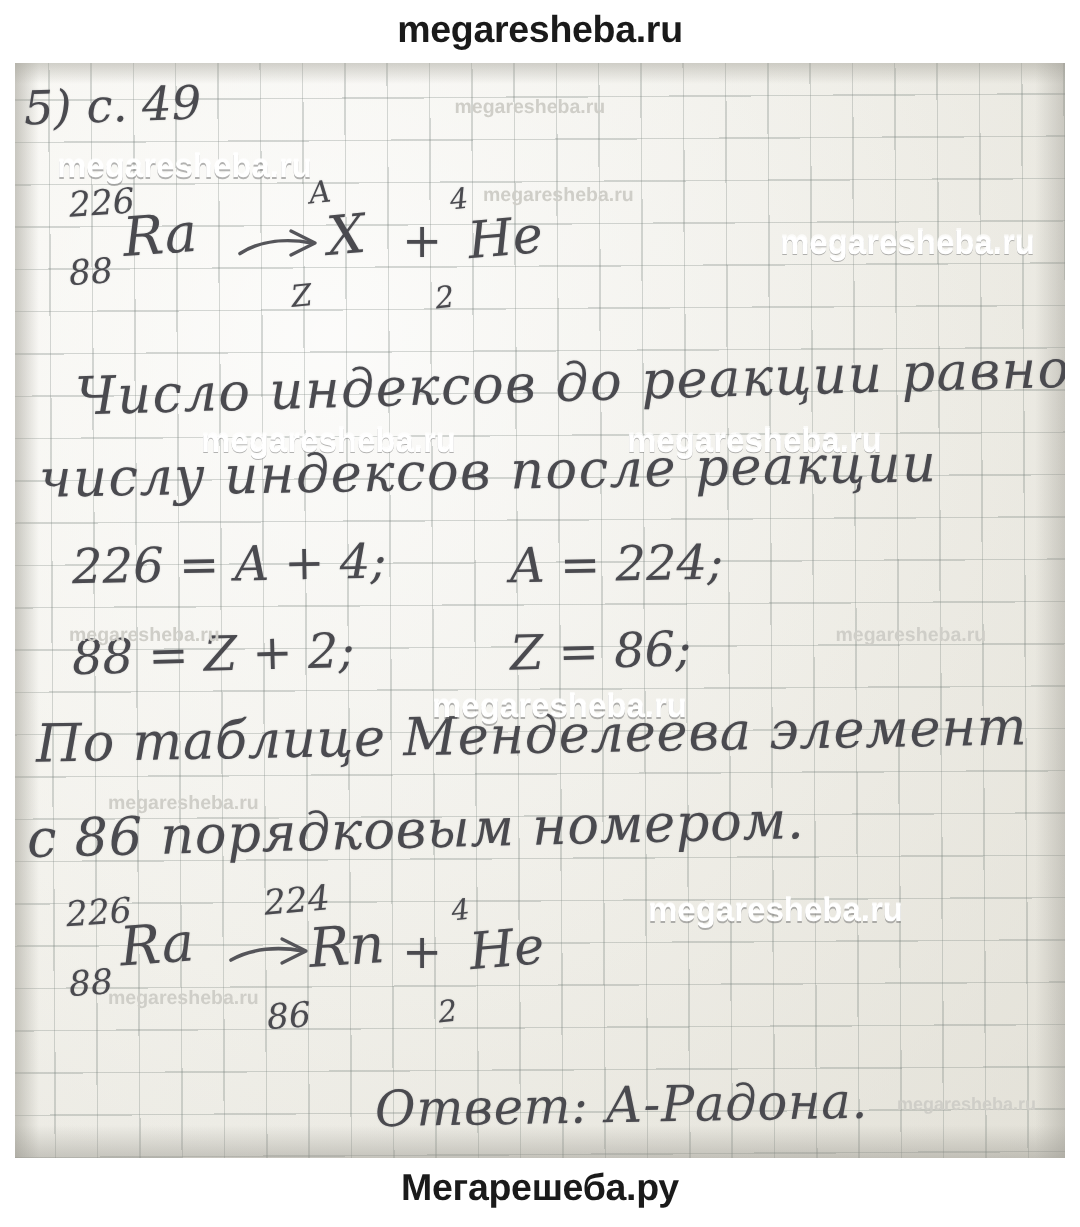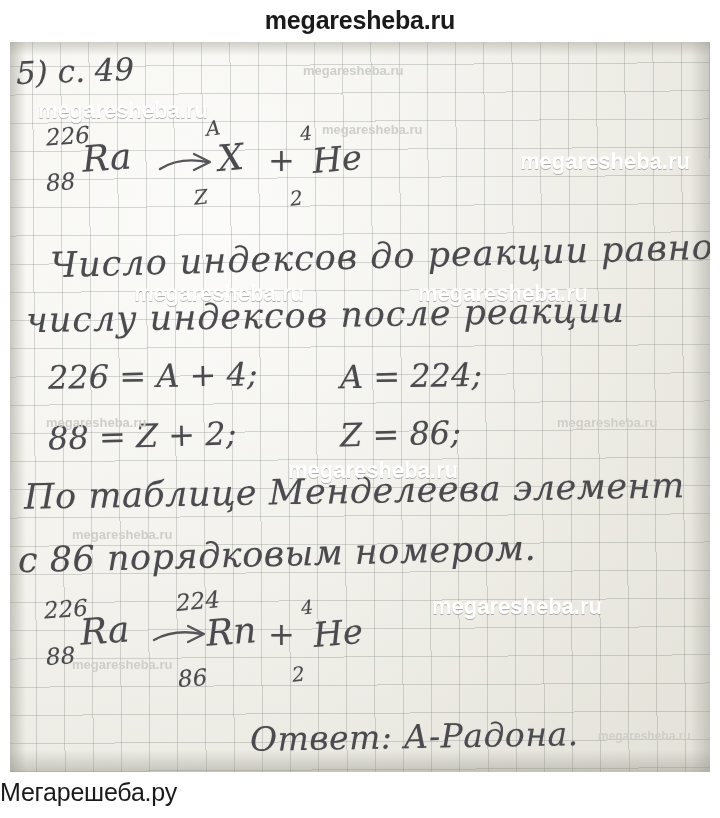--- a/index.html
+++ b/index.html
@@ -31,22 +31,23 @@
     letter-spacing: -0.2px;
   }
   .site-footer {
     position: absolute;
     bottom: 6px;
     left: 0;
     width: 720px;
     height: 40px;
     display: flex;
     align-items: center;
+    justify-content: center;
     font-size: 25px;
-    font-weight: normal;
+    font-weight: bold;
     color: #1a1a1a;
     letter-spacing: -0.2px;
   }
 
   
   .scan {
     position: absolute;
     top: 42px;
     left: 10px;
     width: 700px;

